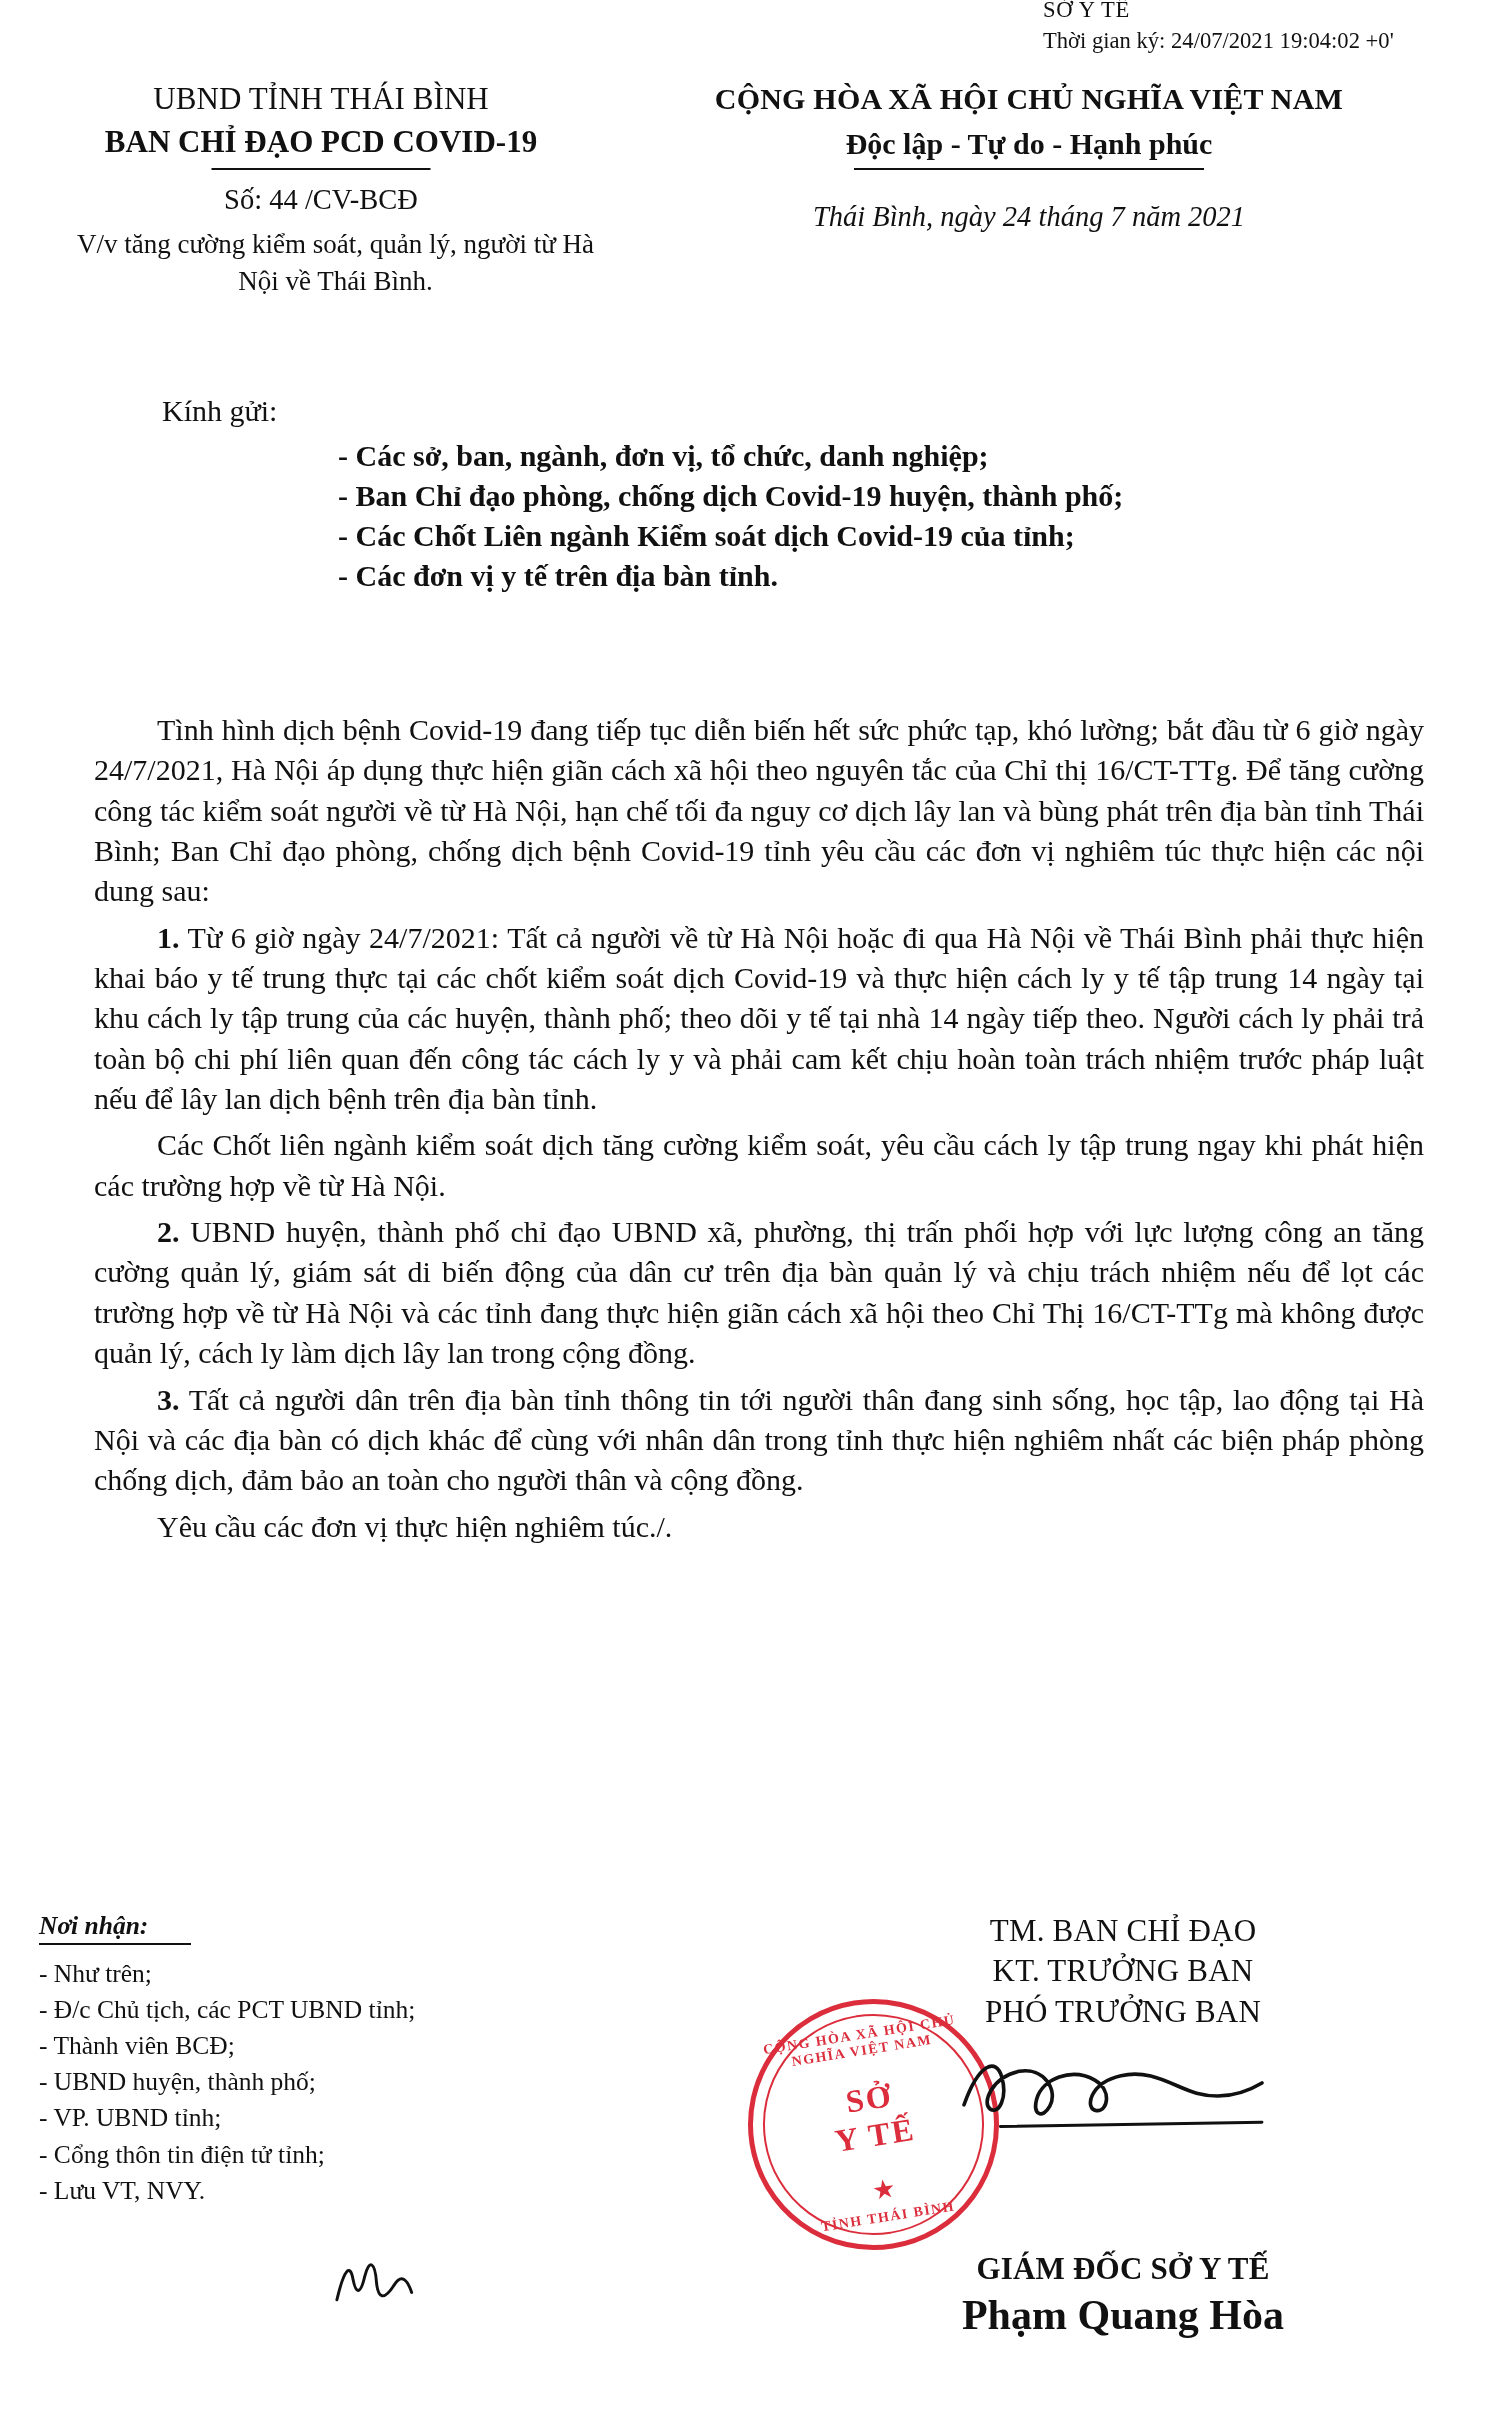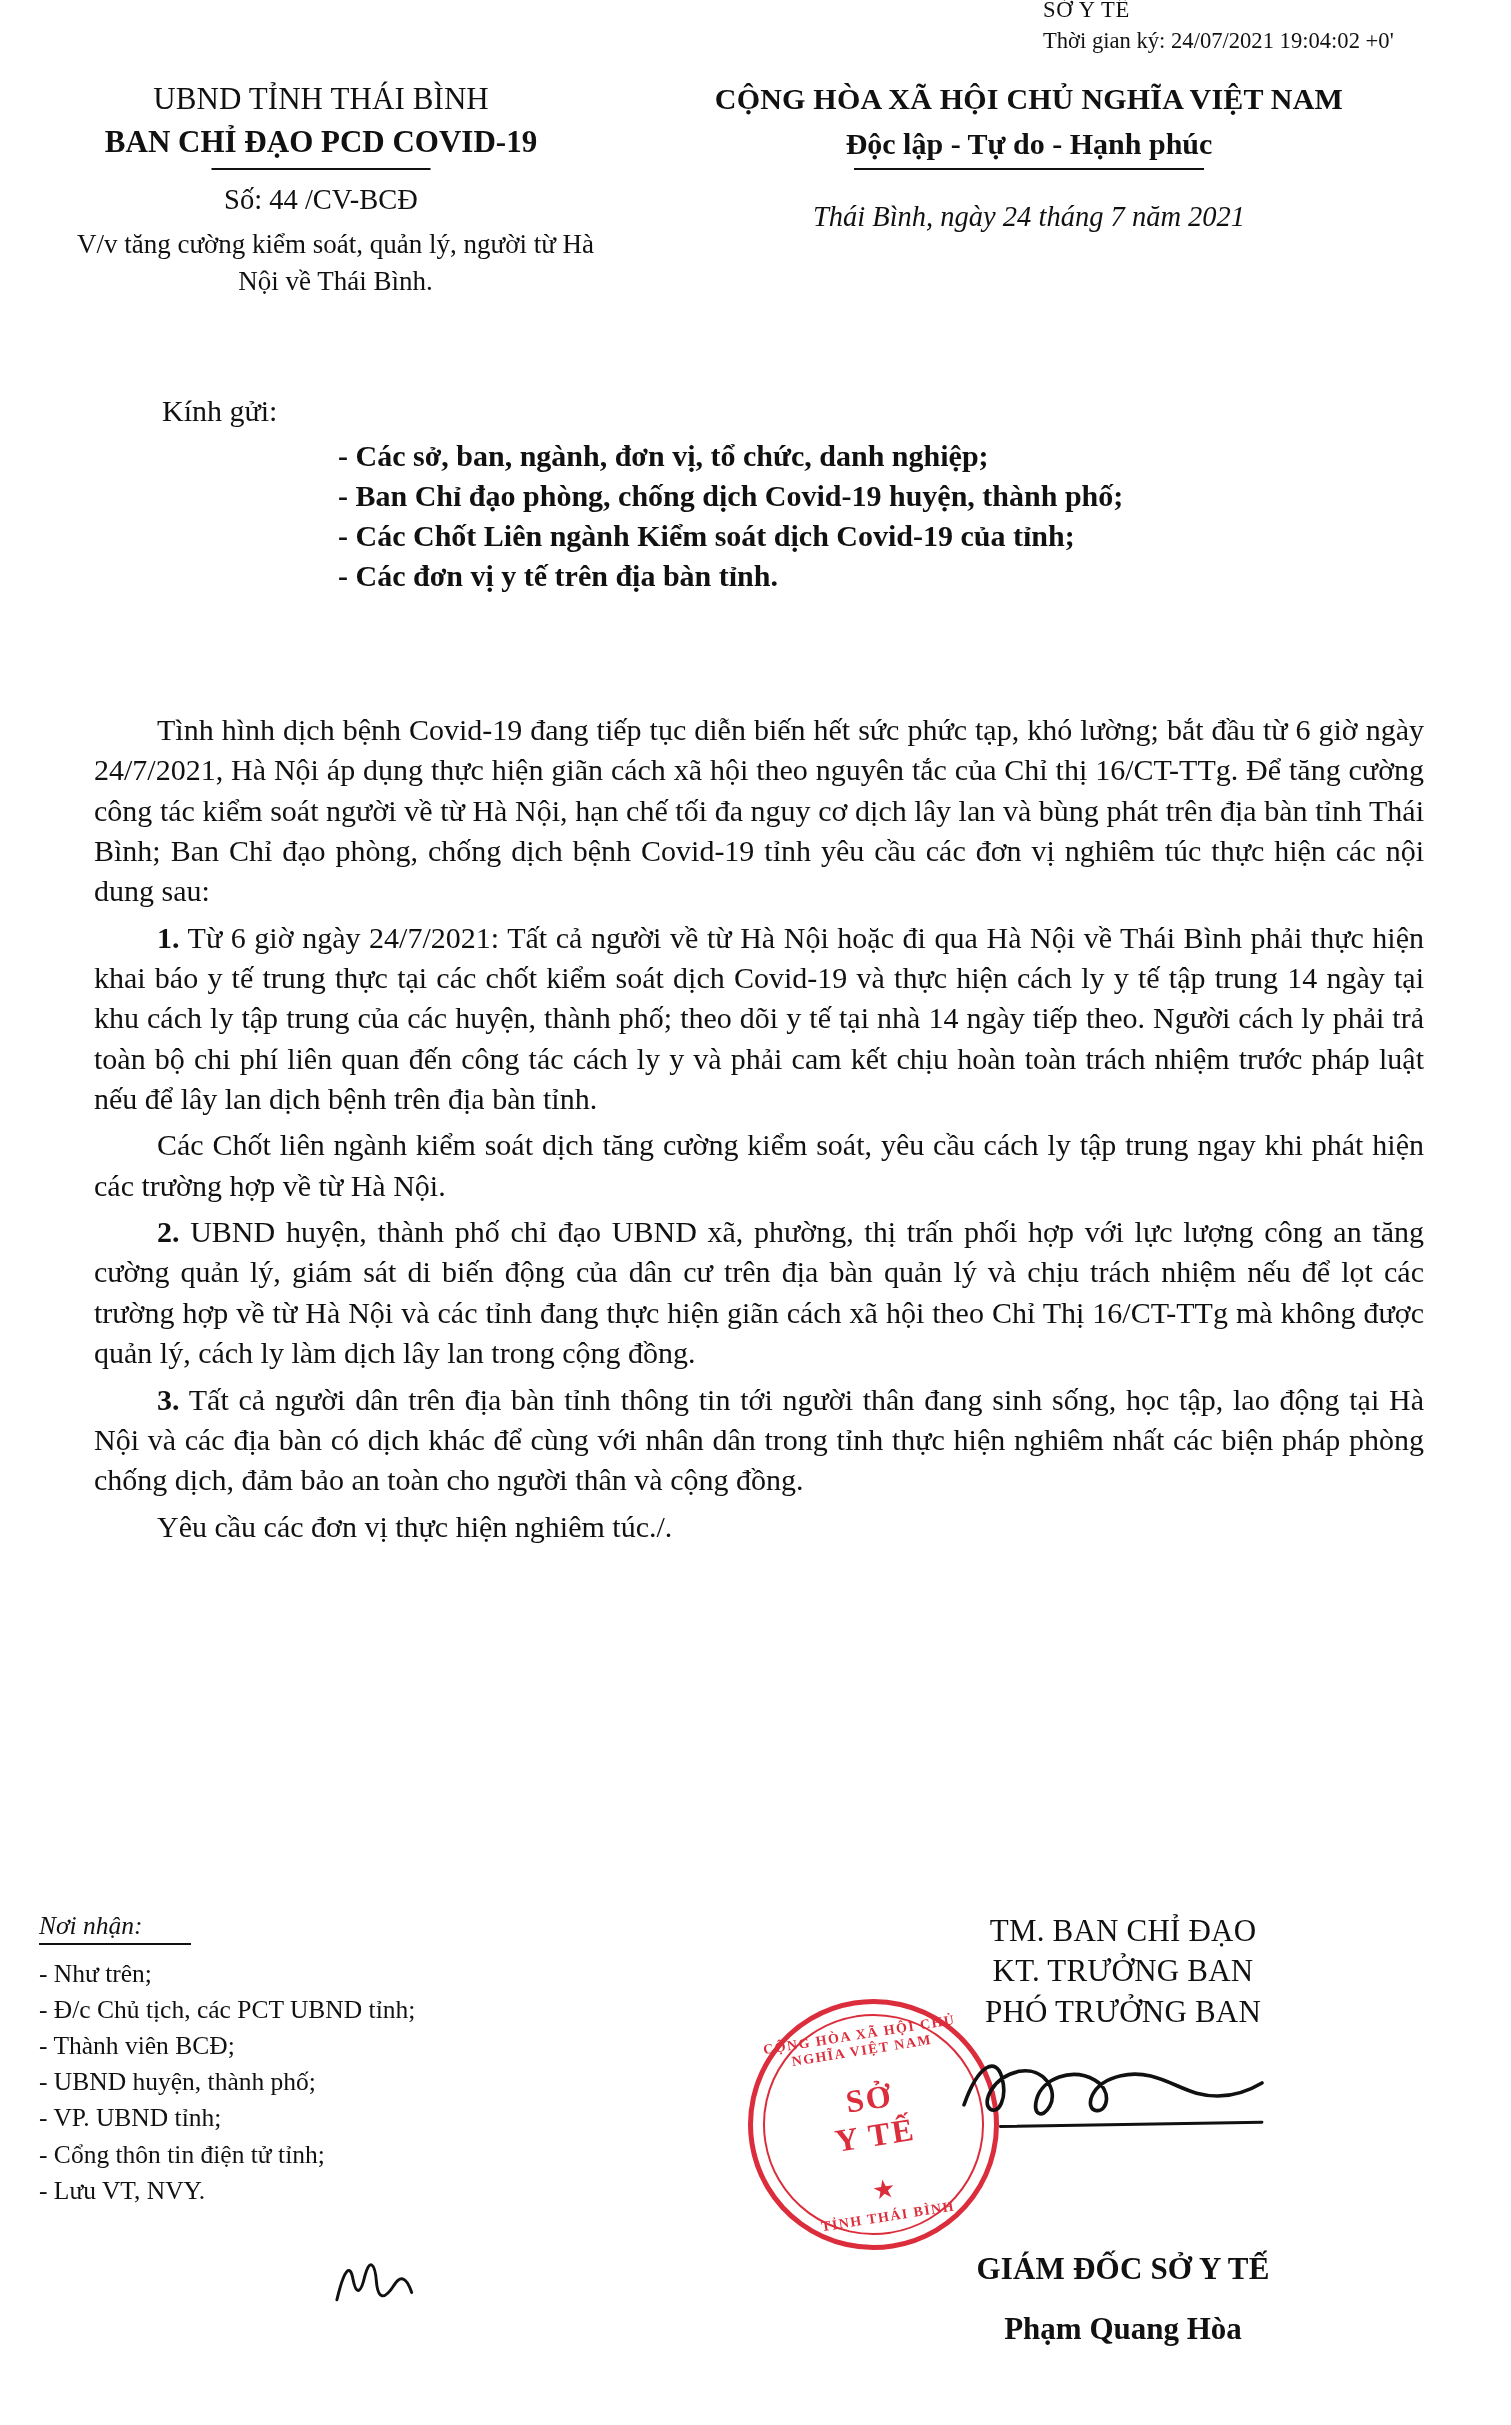--- a/index.html
+++ b/index.html
@@ -180,21 +180,21 @@
     height: 511px;
   }
   .noinhan {
     position: absolute;
     left: 39px;
     top: 0;
     width: 657px;
   }
   .noinhan .title {
     font-size: 25.5px;
-    font-weight: normal;
+    font-weight: bold;
     font-style: italic;
     margin-bottom: 4.4px;
     display: inline-block;
     position: relative;
   }
   .noinhan .title::after {
     content: "";
     position: absolute;
     left: 0;
     bottom: -4.4px;
@@ -228,23 +228,23 @@
     line-height: 1.30;
     letter-spacing: 0.2px;
   }
   .signblock .s4 {
     font-size: 31px;
     font-weight: bold;
     margin-top: 219px;
     letter-spacing: 0.2px;
   }
   .signblock .s5 {
-    font-size: 31px;
-    font-weight: bold;
-    margin-top: 24px;
+    font-size: 42px;
+    font-weight: bold;
+    margin-top: 4px;
     text-align: center;
   }
 
   
   .seal {
     position: absolute;
     left: 748px;
     top: 88px;
     width: 241px;
     height: 241px;

